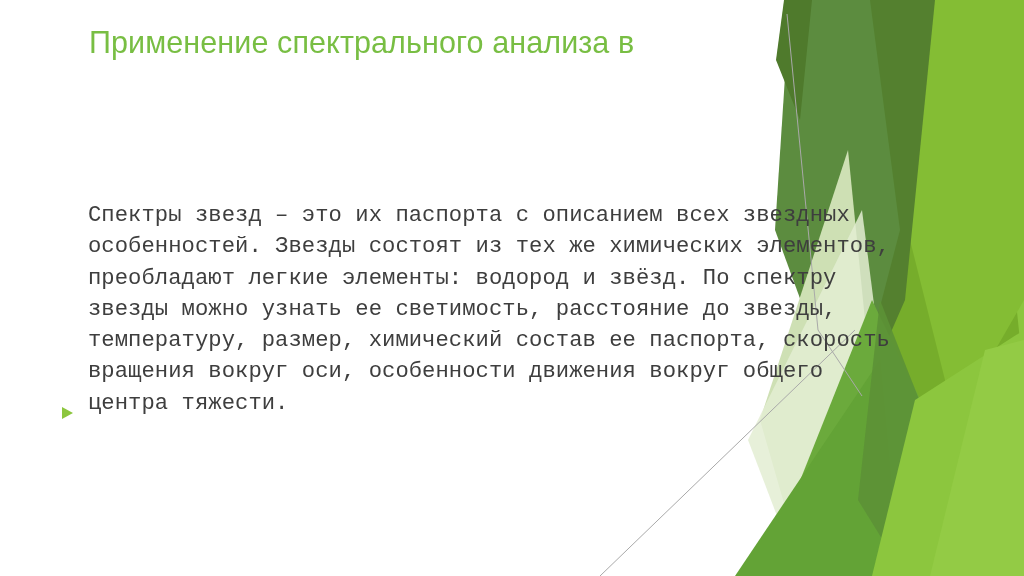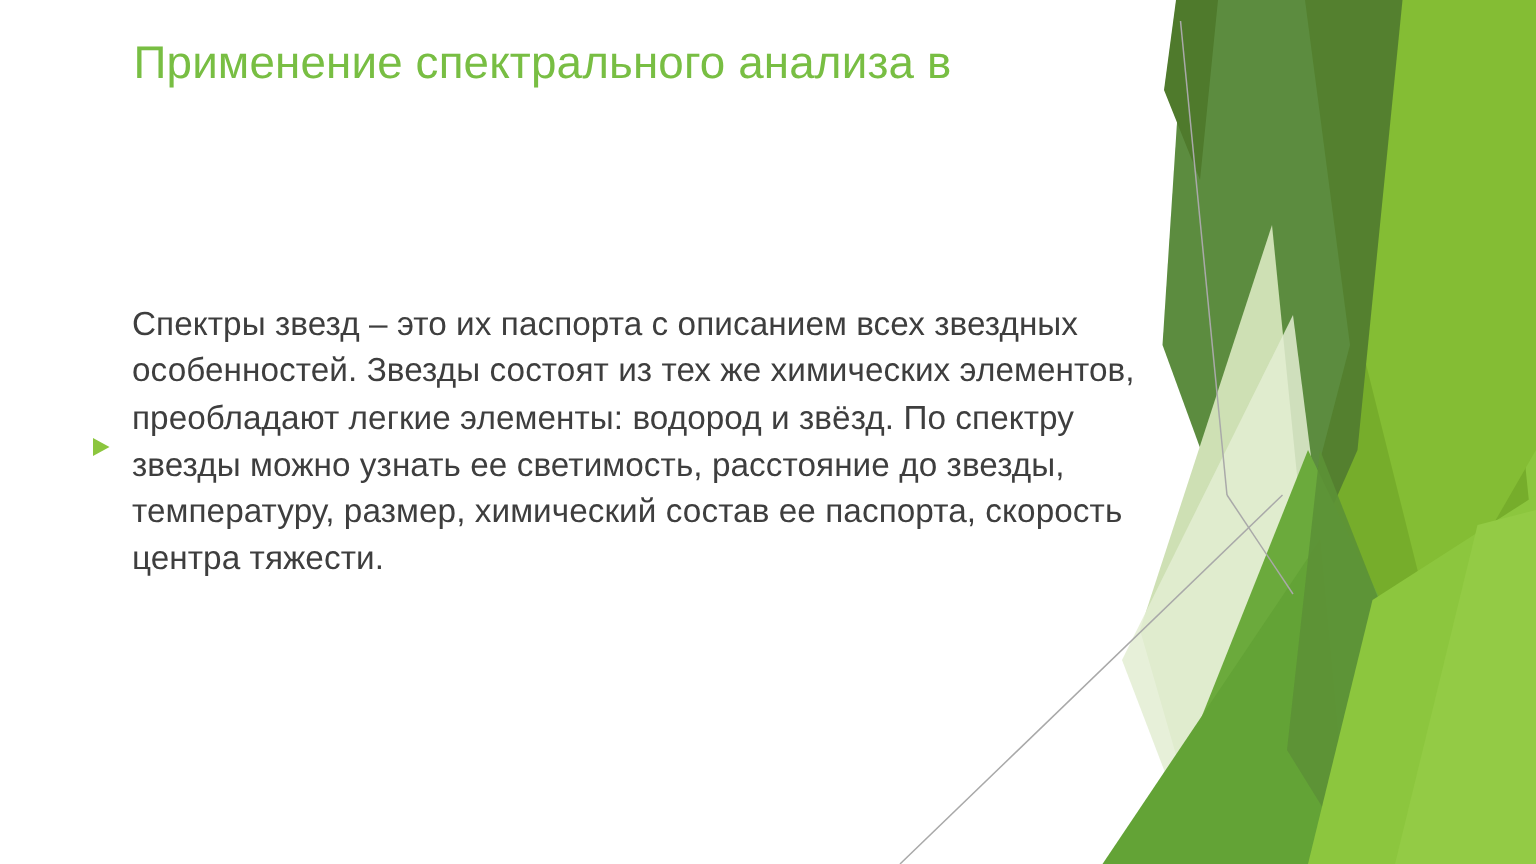--- a/index.html
+++ b/index.html
@@ -44,21 +44,22 @@
     white-space: nowrap;
   }
 
   
   #body-block {
     position: absolute;
     left: 62px;
     top: 200px;
     width: 840px;
     display: flex;
-    align-items: center;
+    align-items: flex-end;
+    font-family: Liberation Mono, monospace;
   }
   #bullet-marker {
     flex: 0 0 auto;
     width: 14px;
     margin-top: 9px;
     margin-right: 12px;
   }
   #bullet-marker .tri {
     width: 0;
     height: 0;
@@ -126,17 +127,18 @@
   <div id="body-block">
     <div id="bullet-marker">
       <div class="tri"></div>
     </div>
     <div id="body-text">
       <span class="ln">Спектры звезд – это их паспорта с описанием всех звездных</span>
       <span class="ln">особенностей. Звезды состоят из тех же химических элементов,</span>
       <span class="ln">преобладают легкие элементы: водород и звёзд. По спектру</span>
       <span class="ln">звезды можно узнать ее светимость, расстояние до звезды,</span>
       <span class="ln">температуру, размер, химический состав ее паспорта, скорость</span>
+      <span class="ln">вращения вокруг оси, особенности движения вокруг общего</span>
       <span class="ln">центра тяжести.</span>
     </div>
   </div>
 
 </div>
 
 </body></html>

